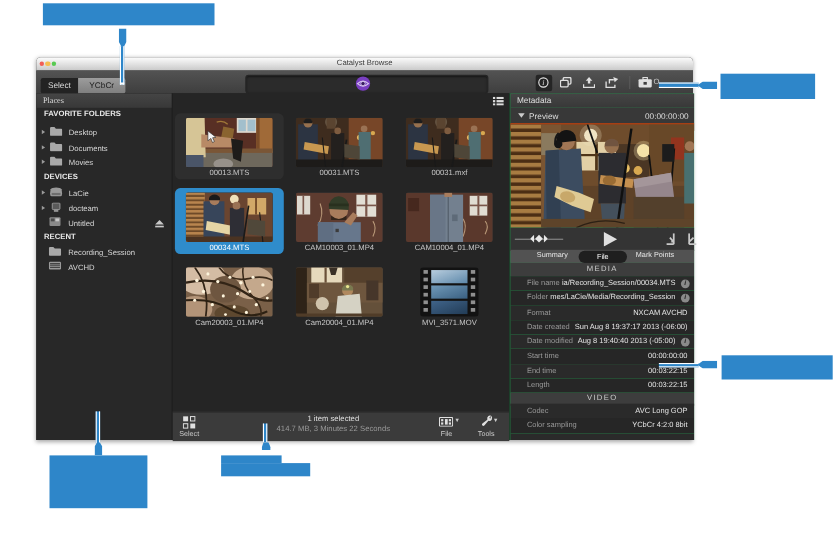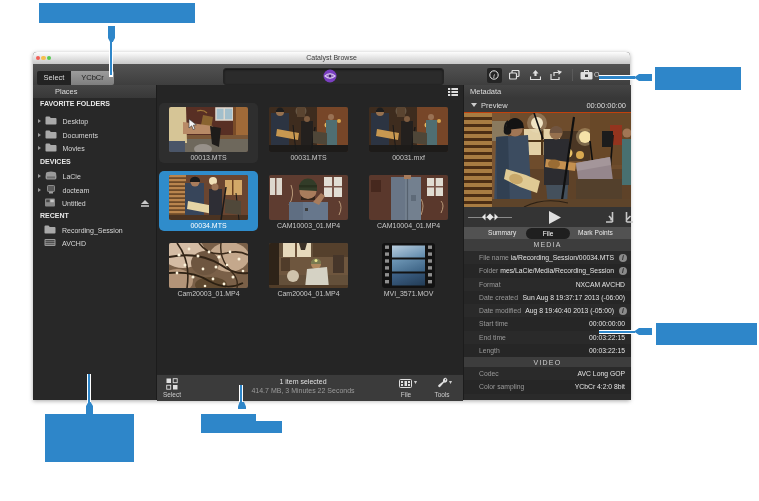--- a/index.html
+++ b/index.html
@@ -120,21 +120,21 @@
     <div class="abs" style="left:538.5px;top:5px;width:1px;height:12px;background:#5a5a5a;"></div>
     <svg class="abs" style="left:547px;top:6px;" width="13" height="10" viewBox="0 0 13 10">
       <rect x="0.5" y="2" width="12" height="7.5" rx="1" fill="#e0e0e0"></rect>
       <rect x="4.5" y="0.5" width="4" height="2" fill="none" stroke="#e0e0e0" stroke-width="1"></rect>
       <rect x="5" y="4.5" width="3" height="2.5" fill="#3e3e3e"></rect>
     </svg>
     <div class="abs" style="left:561px;top:7px;font-size:7px;color:#ccc;">O</div>
   </div>
 
   <div id="places">
-    <div class="hdrbar" style="left:0;top:0;width:123px;"><span style="margin-left:22px;">Places</span></div>
+    <div class="hdrbar" style="left:0;top:0;width:123px;"><span style="margin-left:6px;font-family:Liberation Serif, serif;">Places</span></div>
     <div class="prow phead" style="top:12.2px;"><span style="margin-left:7px;">FAVORITE FOLDERS</span></div>
 
     <div class="prow" style="top:30.9px;"><span class="tri"></span><svg class="fold" viewBox="0 0 12 9">
             <path d="M0.5 1.5 Q0.5 0.5 1.5 0.5 L4.5 0.5 L5.8 2 L10.7 2 Q11.5 2 11.5 3 L11.5 7.7 Q11.5 8.5 10.7 8.5 L1.3 8.5 Q0.5 8.5 0.5 7.7 Z" fill="#a9a9a9"></path>
           </svg><span class="ptxt">Desktop</span></div>
     <div class="prow" style="top:44.5px;"><span class="tri"></span><svg class="fold" viewBox="0 0 12 9">
             <path d="M0.5 1.5 Q0.5 0.5 1.5 0.5 L4.5 0.5 L5.8 2 L10.7 2 Q11.5 2 11.5 3 L11.5 7.7 Q11.5 8.5 10.7 8.5 L1.3 8.5 Q0.5 8.5 0.5 7.7 Z" fill="#a9a9a9"></path>
           </svg><span class="ptxt">Documents</span></div>
     <div class="prow" style="top:57.7px;"><span class="tri"></span><svg class="fold" viewBox="0 0 12 9">
             <path d="M0.5 1.5 Q0.5 0.5 1.5 0.5 L4.5 0.5 L5.8 2 L10.7 2 Q11.5 2 11.5 3 L11.5 7.7 Q11.5 8.5 10.7 8.5 L1.3 8.5 Q0.5 8.5 0.5 7.7 Z" fill="#a9a9a9"></path>

